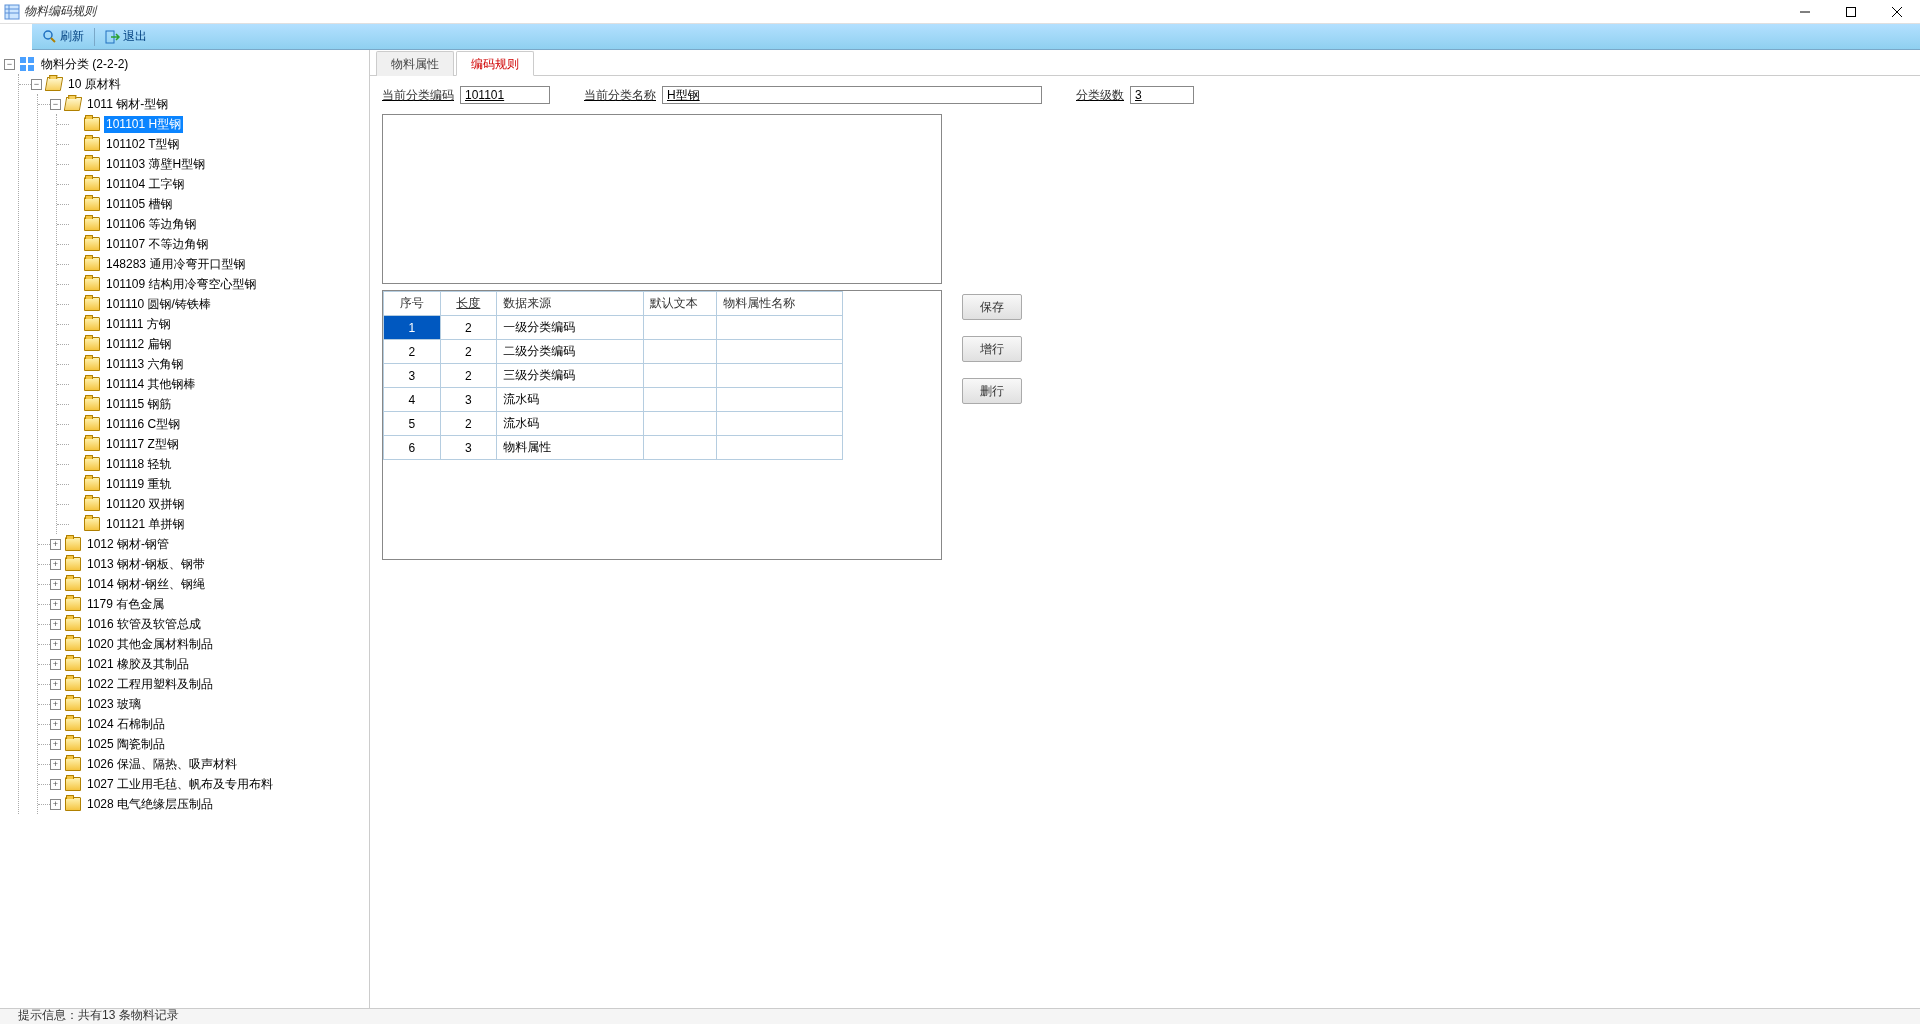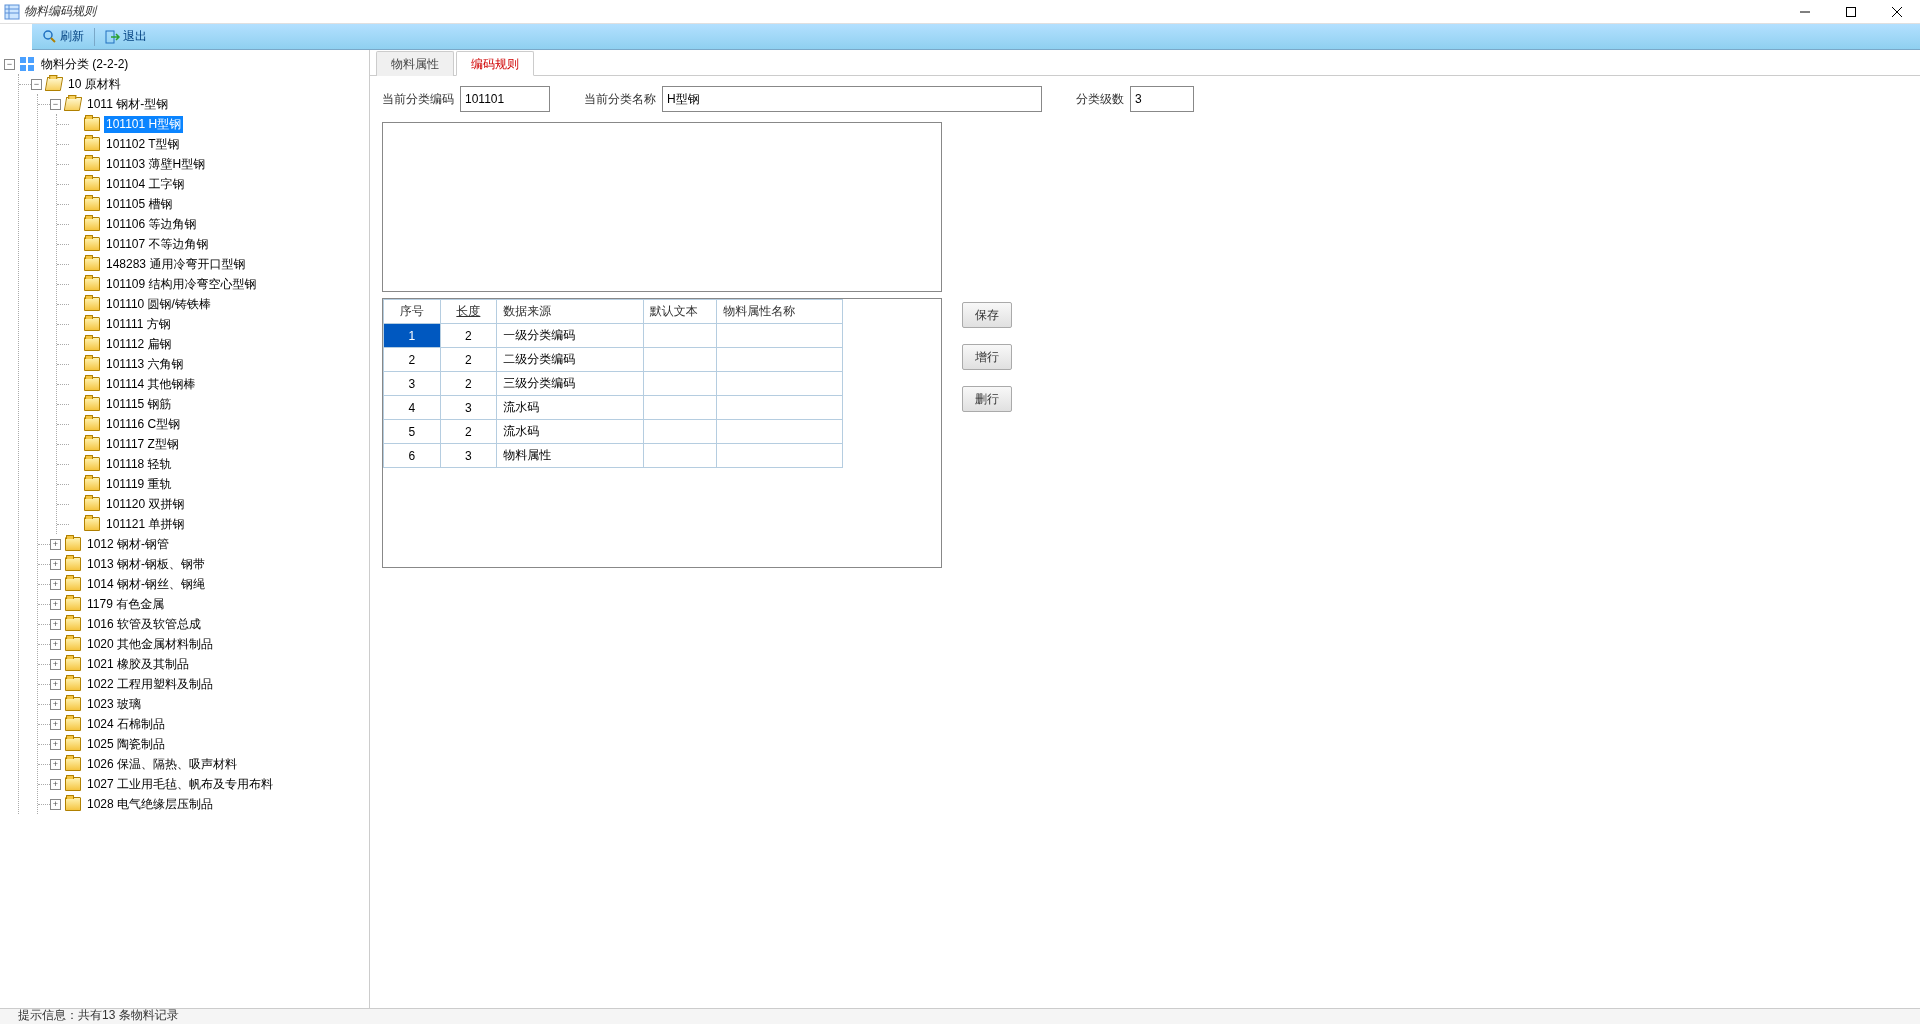--- a/index.html
+++ b/index.html
@@ -48,23 +48,23 @@
   ul.tree ul li { position:relative;}
   ul.tree ul li::before { content:''; position:absolute; left:0; top:10px; width:12px; border-top:1px dotted #aaa;}
   ul.tree ul li .node { padding-left:12px;}
 
   
   .right-panel { flex: 1; display: flex; flex-direction: column; padding: 0; overflow:hidden;}
   .tabs { display: flex; border-bottom: 1px solid #ccc; height: 26px; padding-left: 6px; background:#fff;}
   .tab { padding: 4px 14px; border: 1px solid #ccc; border-bottom: none; margin-right: 2px; background: #f0f0f0; color: #444; cursor:pointer; border-radius:2px 2px 0 0; position:relative; top:1px;}
   .tab.active { background: #fff; color: #d00000; border-bottom: 1px solid #fff;}
   
-  .form-row { display: flex; align-items: center; padding: 10px 12px 6px 12px; gap: 6px;}
+  .form-row { display: flex; align-items: center; padding: 10px 12px 6px 12px; gap: 6px; text-decoration: underline;}
   .form-row label { color: #333; }
-  .form-row input { border: 1px solid #888; height: 26px; padding: 0 4px; background:#fff;}
+  .form-row input { border: 1px solid #888; height: 18px; padding: 0 4px; background:#fff;}
   .inp-code { width: 90px; }
   .inp-name { width: 380px; }
   .inp-level { width: 64px; }
   .gap-lg { width: 22px; display:inline-block;}
   
   .big-box { margin: 4px 12px 6px 12px; border: 1px solid #888; height: 170px; width:560px; background:#fff;}
   
   .grid-area { display:flex; align-items:flex-start; margin: 0 12px;}
   .grid-box { border: 1px solid #888; width: 560px; height: 270px; background:#fff; overflow:auto;}
   table.grid { border-collapse: collapse; width: 460px; padding-left: 48px;}
@@ -72,21 +72,21 @@
   table.grid th { background: #fff; font-weight: normal; color:#333;}
   table.grid th.c, table.grid td.c { text-align: center; }
   table.grid td.sel { background: #0058c0; color: #fff; }
   .col-seq { width: 54px;}
   .col-len { width: 54px; text-decoration: underline;}
   .col-src { width: 140px;}
   .col-def { width: 70px;}
   .col-attr { width: 120px;}
   
   .btn-col { display:flex; flex-direction:column; gap: 16px; margin-left: 20px; padding-top: 4px;}
-  .btn-col button { width: 50px; height: 26px; background: linear-gradient(#f8f8f8,#e0e0e0); border:1px solid #aaa; border-radius:2px; cursor:pointer; color:#333;}
+  .btn-col button { width: 60px; height: 26px; background: linear-gradient(#f8f8f8,#e0e0e0); border:1px solid #aaa; border-radius:2px; cursor:pointer; color:#333;}
 
   
   .status-bar { height: 16px; border-top: 1px solid #ccc; background: #f5f5f5; display: flex; align-items: flex-end; padding-left: 18px; color: #333; }
 </style>
 </head>
 <body>
 
 <div class="title-bar">
   <span class="app-icon">
     <svg width="16" height="16" viewBox="0 0 16 16">

